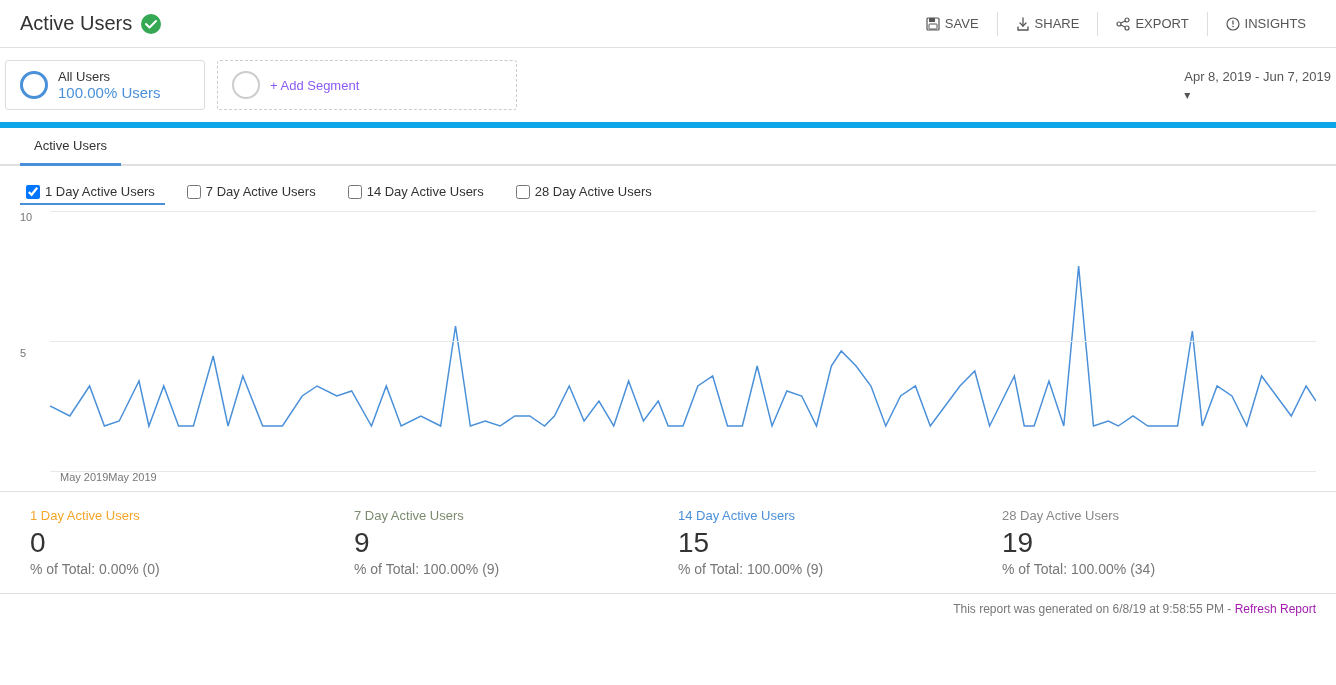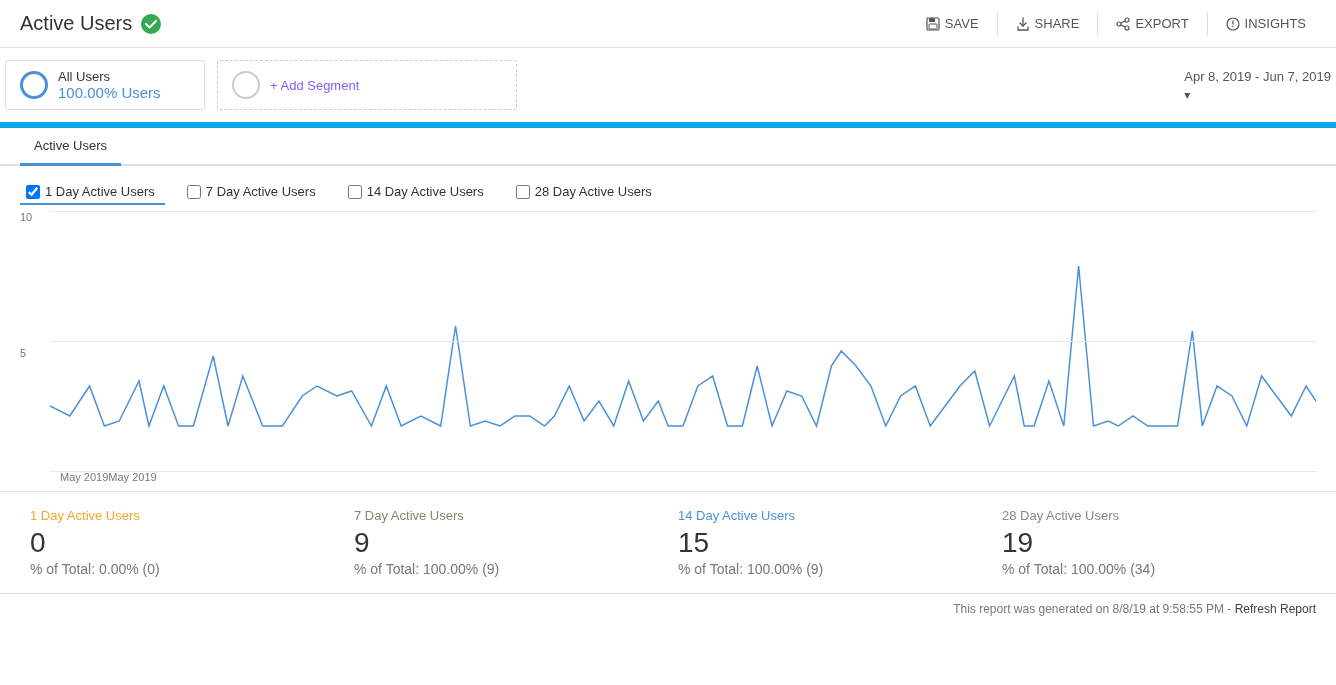--- a/index.html
+++ b/index.html
@@ -213,21 +213,21 @@
     .metric-sub { font-size: 14px; color: #777; }
 
     
     .footer {
       border-top: 1px solid #e0e0e0;
       padding: 8px 20px;
       text-align: right;
       font-size: 12px;
       color: #777;
     }
-    .footer a { color: #404040; text-decoration: none; cursor: pointer; }
+    .footer a { color: #a21caf; text-decoration: none; cursor: pointer; }
   </style>
 </head>
 <body>
 
 <div class="header">
   <div class="header-left">
     <span class="header-title">Active Users</span>
     <svg class="verified-icon" viewBox="0 0 22 22" fill="none">
       <circle cx="11" cy="11" r="10" fill="#34A853"></circle>
       <polyline points="6,11 9.5,14.5 16,8" stroke="white" stroke-width="2" fill="none" stroke-linecap="round" stroke-linejoin="round"></polyline>
@@ -447,15 +447,15 @@
     <div class="metric-sub">% of Total: 100.00% (9)</div>
   </div>
   <div class="metric-item">
     <div class="metric-label c4">28 Day Active Users</div>
     <div class="metric-value">19</div>
     <div class="metric-sub">% of Total: 100.00% (34)</div>
   </div>
 </div>
 
 <div class="footer">
-  <span>This report was generated on 8/8/19 at 9:58:55 PM - </span>
+  <span>This report was generated on 6/8/19 at 9:58:55 PM - </span>
   <a>Refresh Report</a>
 </div>
 
 </body></html>

